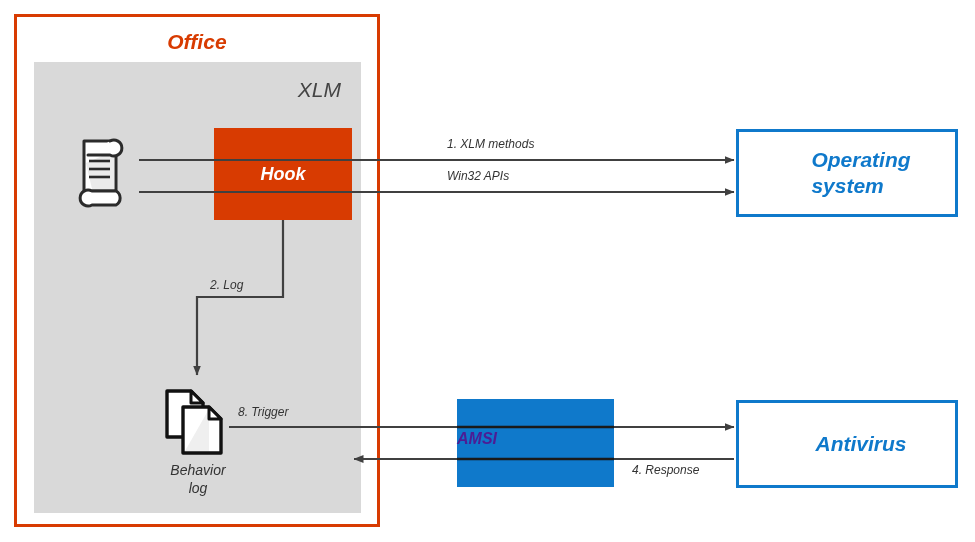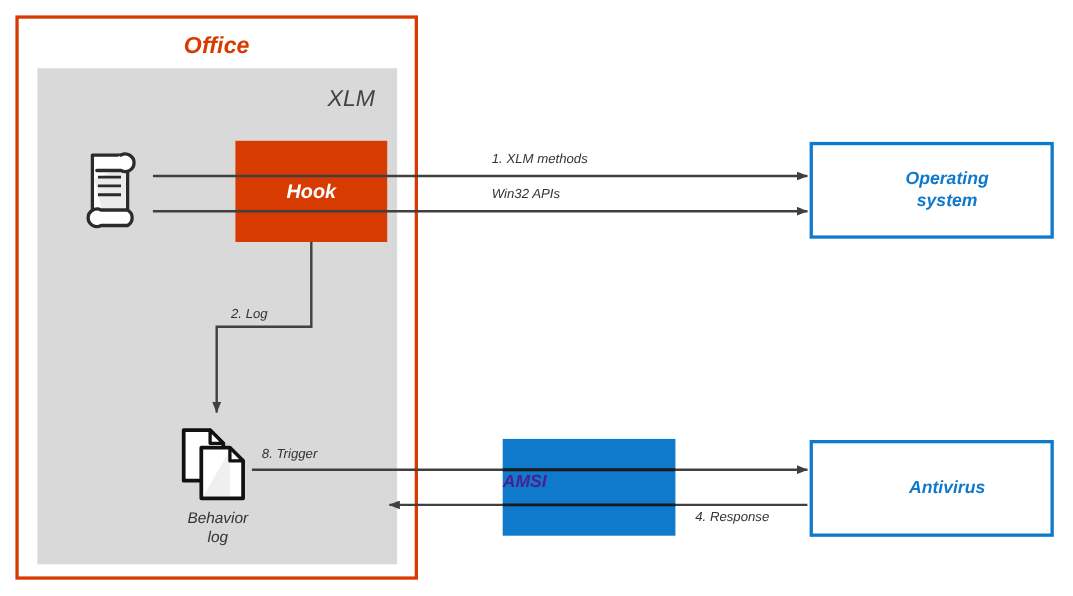--- a/index.html
+++ b/index.html
@@ -107,24 +107,24 @@
   .outline-box {
     border: 3px solid #0F79CB;
     box-sizing: border-box;
     background: #ffffff;
     display: flex;
     align-items: center;
     justify-content: center;
   }
   .outline-box .box-text {
     color: #0F79CB;
-    font-size: 16px;
+    font-size: 21px;
     font-weight: bold;
     line-height: 1.25;
-    text-align: center;
+    text-align: left;
     margin-left: 28px;
   }
   #os-box   { left: 736px; top: 129px; width: 222px; height: 88px; }
   #av-box   { left: 736px; top: 400px; width: 222px; height: 88px; }
 
   
   #macro-icon { left: 72px; top: 133px; width: 58px; height: 76px; }
   #macro-caption {
     left: 40px; top: 205px; width: 122px;
     text-align: center;

